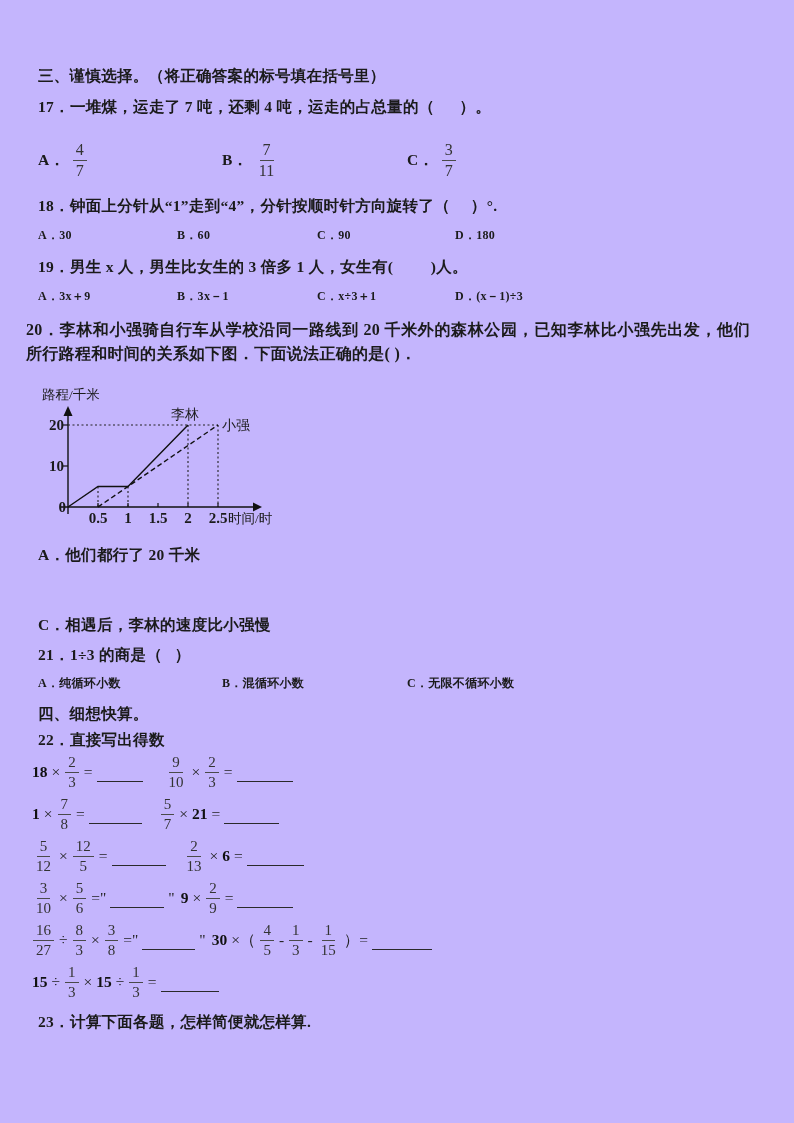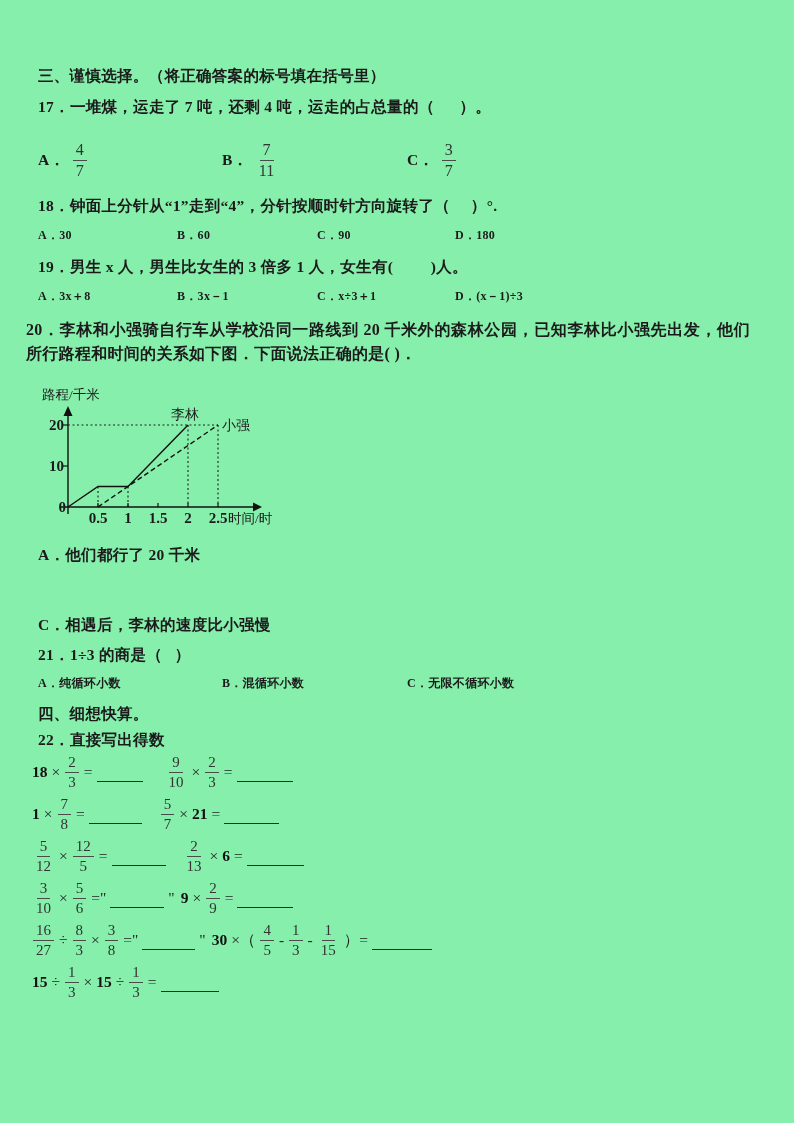--- a/index.html
+++ b/index.html
@@ -1,19 +1,19 @@
 <!DOCTYPE html>
 <html><head>
 <meta charset="utf-8">
 <style>
   * { margin:0; padding:0; box-sizing:border-box; }
   html,body { background:#ffffff; }
   body { width:794px; height:1123px; position:relative; }
   #page {
-    position:relative; width:794px; height:1123px; background:#86efac;
+    position:relative; width:794px; height:1123px; background:#c4b5fd;
     font-family:"Liberation Serif","DejaVu Serif",serif;
     color:#1b1b1b; overflow:hidden;
   }
   .line {
     position:absolute; left:38px; font-size:15.5px; font-weight:bold;
     letter-spacing:0.3px; white-space:pre;
   }
   .para {
     position:absolute; left:26px; width:724px; font-size:16px; font-weight:bold;
     letter-spacing:0.3px; line-height:24px; text-align:justify;
@@ -73,21 +73,21 @@
   <div class="line" style="top:196px">18．钟面上分针从“1”走到“4”，分针按顺时针方向旋转了（     ）°.</div>
   <div class="opts" style="top:227px">
     <span class="opt" style="left:0">A．30</span>
     <span class="opt" style="left:139px">B．60</span>
     <span class="opt" style="left:279px">C．90</span>
     <span class="opt" style="left:417px">D．180</span>
   </div>
 
   <div class="line" style="top:257px">19．男生 x 人，男生比女生的 3 倍多 1 人，女生有(         )人。</div>
   <div class="opts" style="top:288px">
-    <span class="opt" style="left:0">A．3x＋8</span>
+    <span class="opt" style="left:0">A．3x＋9</span>
     <span class="opt" style="left:139px">B．3x－1</span>
     <span class="opt" style="left:279px">C．x÷3＋1</span>
     <span class="opt" style="left:417px">D．(x－1)÷3</span>
   </div>
 
   <div class="para" style="top:318px">20．李林和小强骑自行车从学校沿同一路线到 20 千米外的森林公园，已知李林比小强先出发，他们所行路程和时间的关系如下图．下面说法正确的是(  )．</div>
 
   <div class="chartbox">
     <svg width="262" height="144" viewBox="0 0 262 144">
         <line x1="20" y1="121" x2="213" y2="121" stroke="#111" stroke-width="1.4"></line>
@@ -273,14 +273,15 @@
         <span class="tok">÷</span>
         <span class="frac">
           <span class="fnum">1</span>
           <span class="fden">3</span>
         </span>
         <span class="tok">=</span>
         <span class="blank" style="width: 58px;"></span>
       </div>
     </div>
 
+  <div class="line" style="top:1012px">23．计算下面各题，怎样简便就怎样算.</div>
 
 </div>
 
 </body></html>

